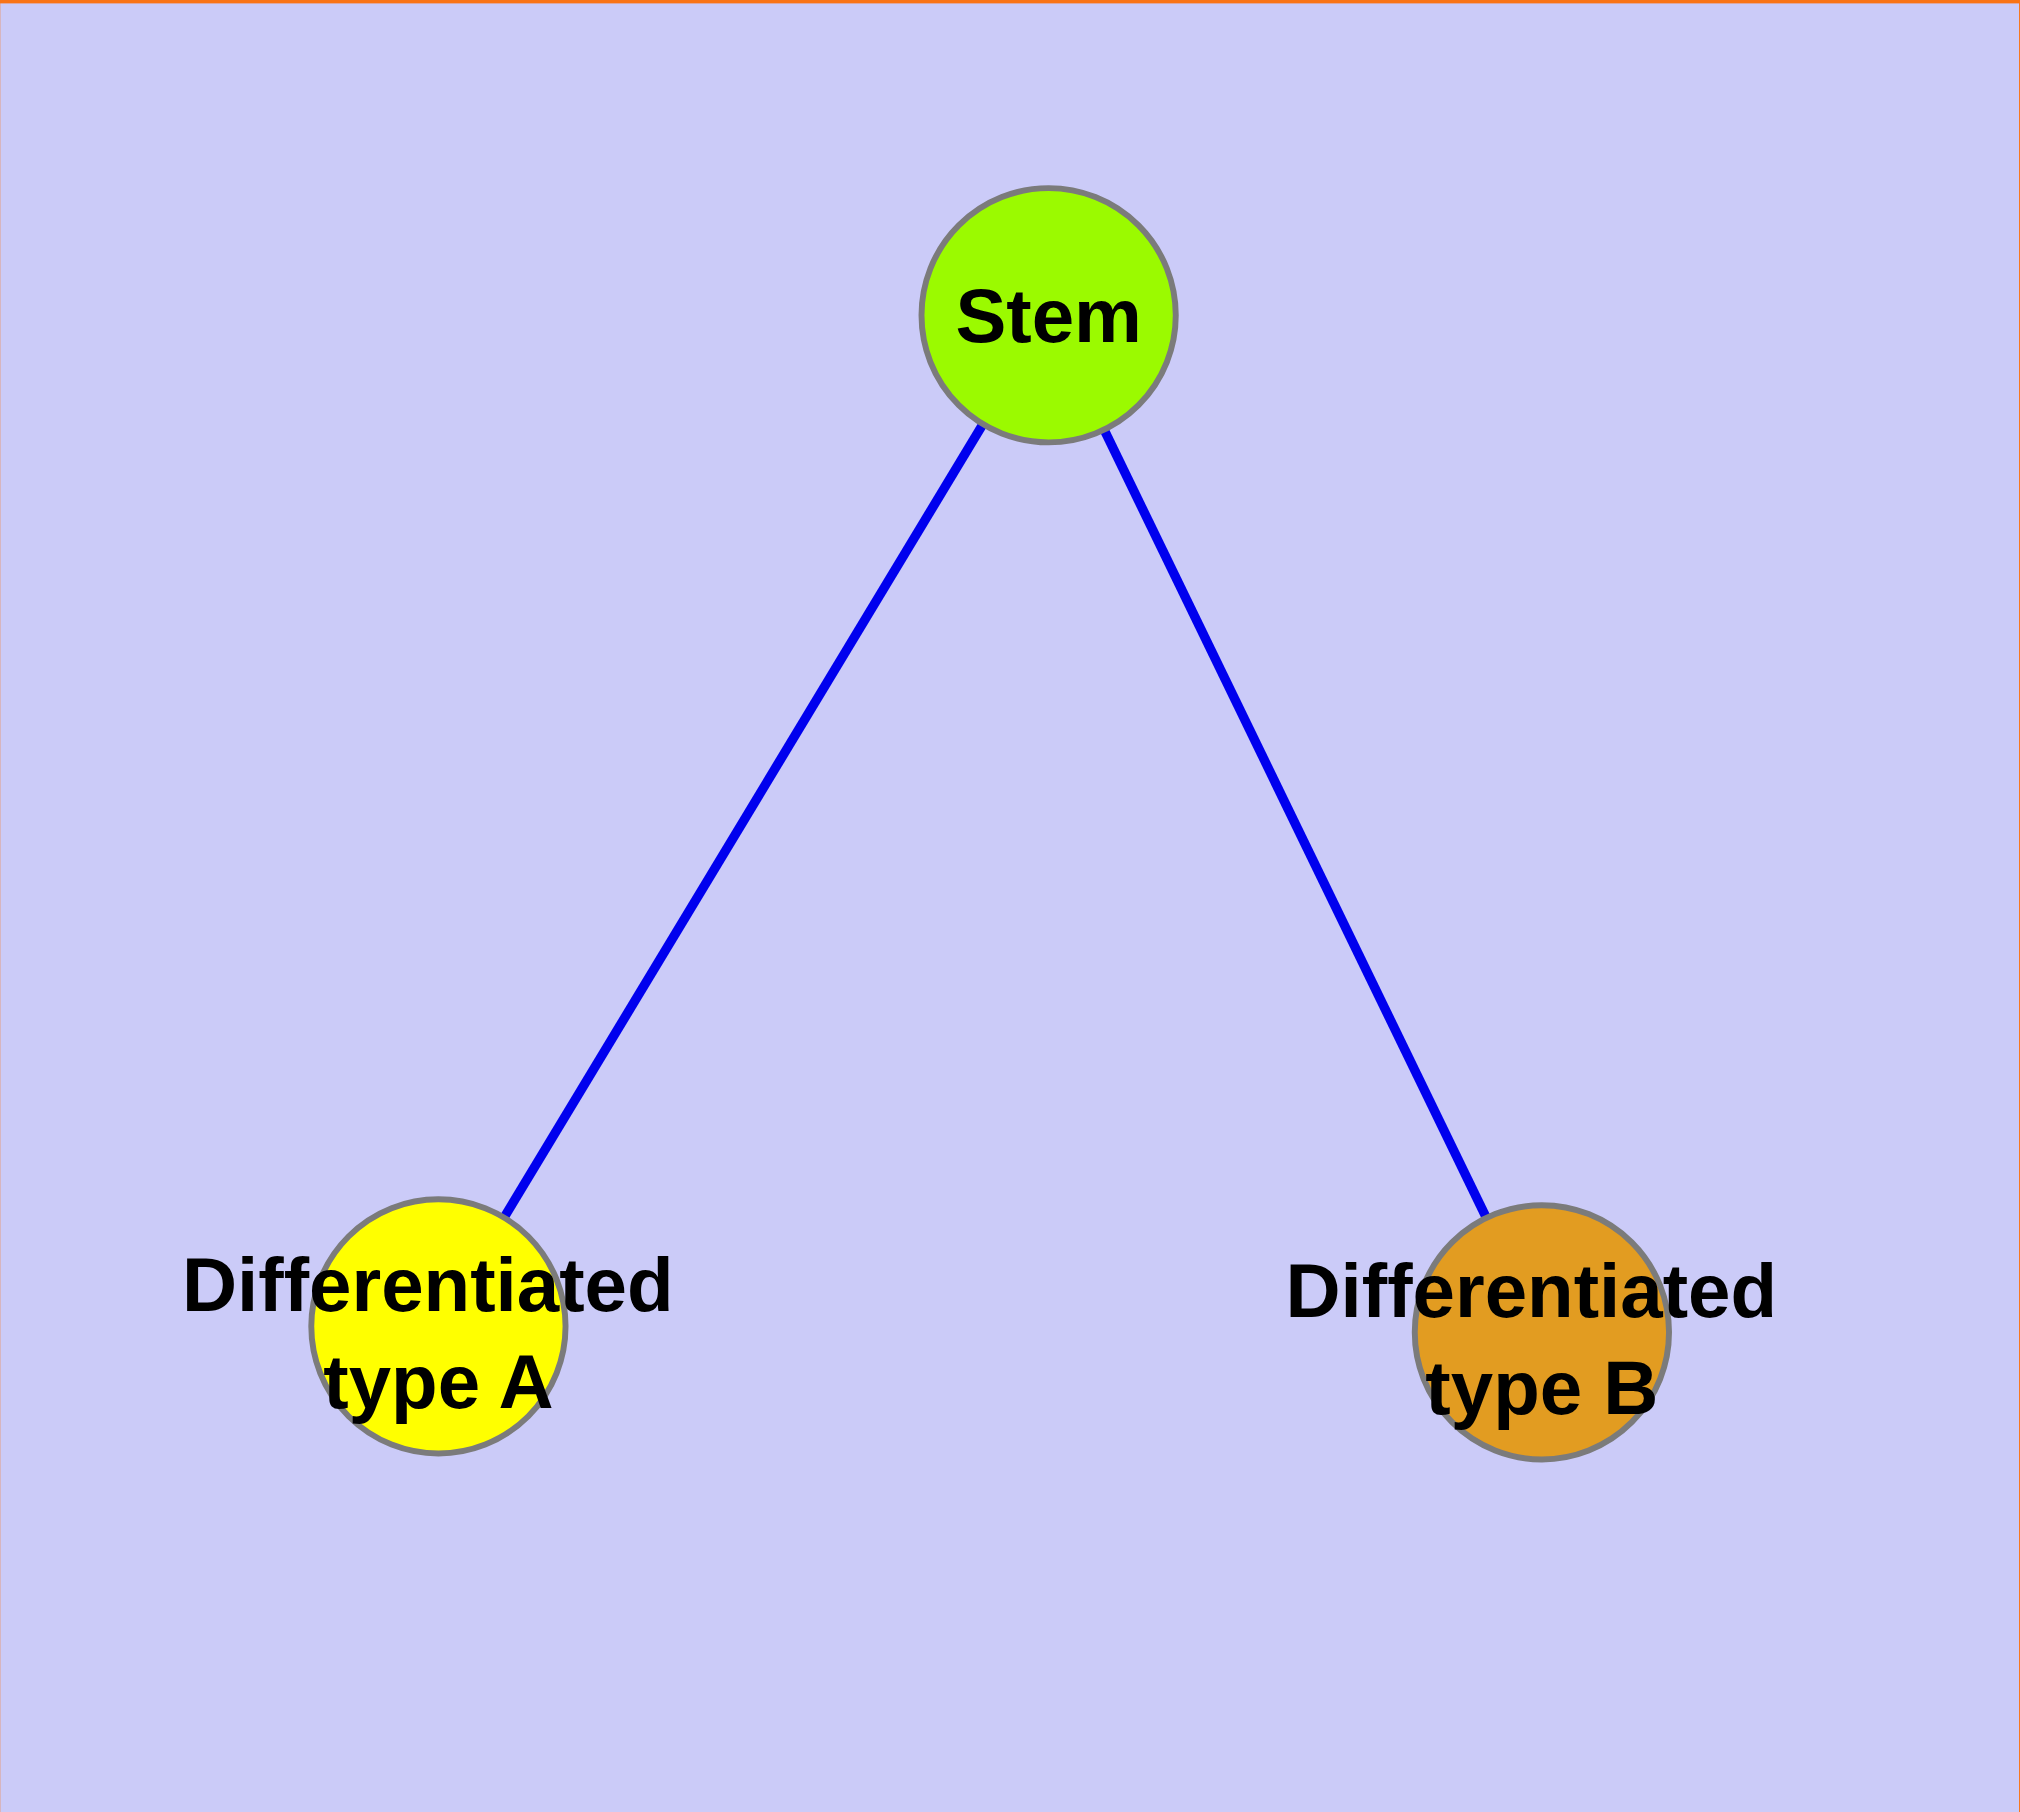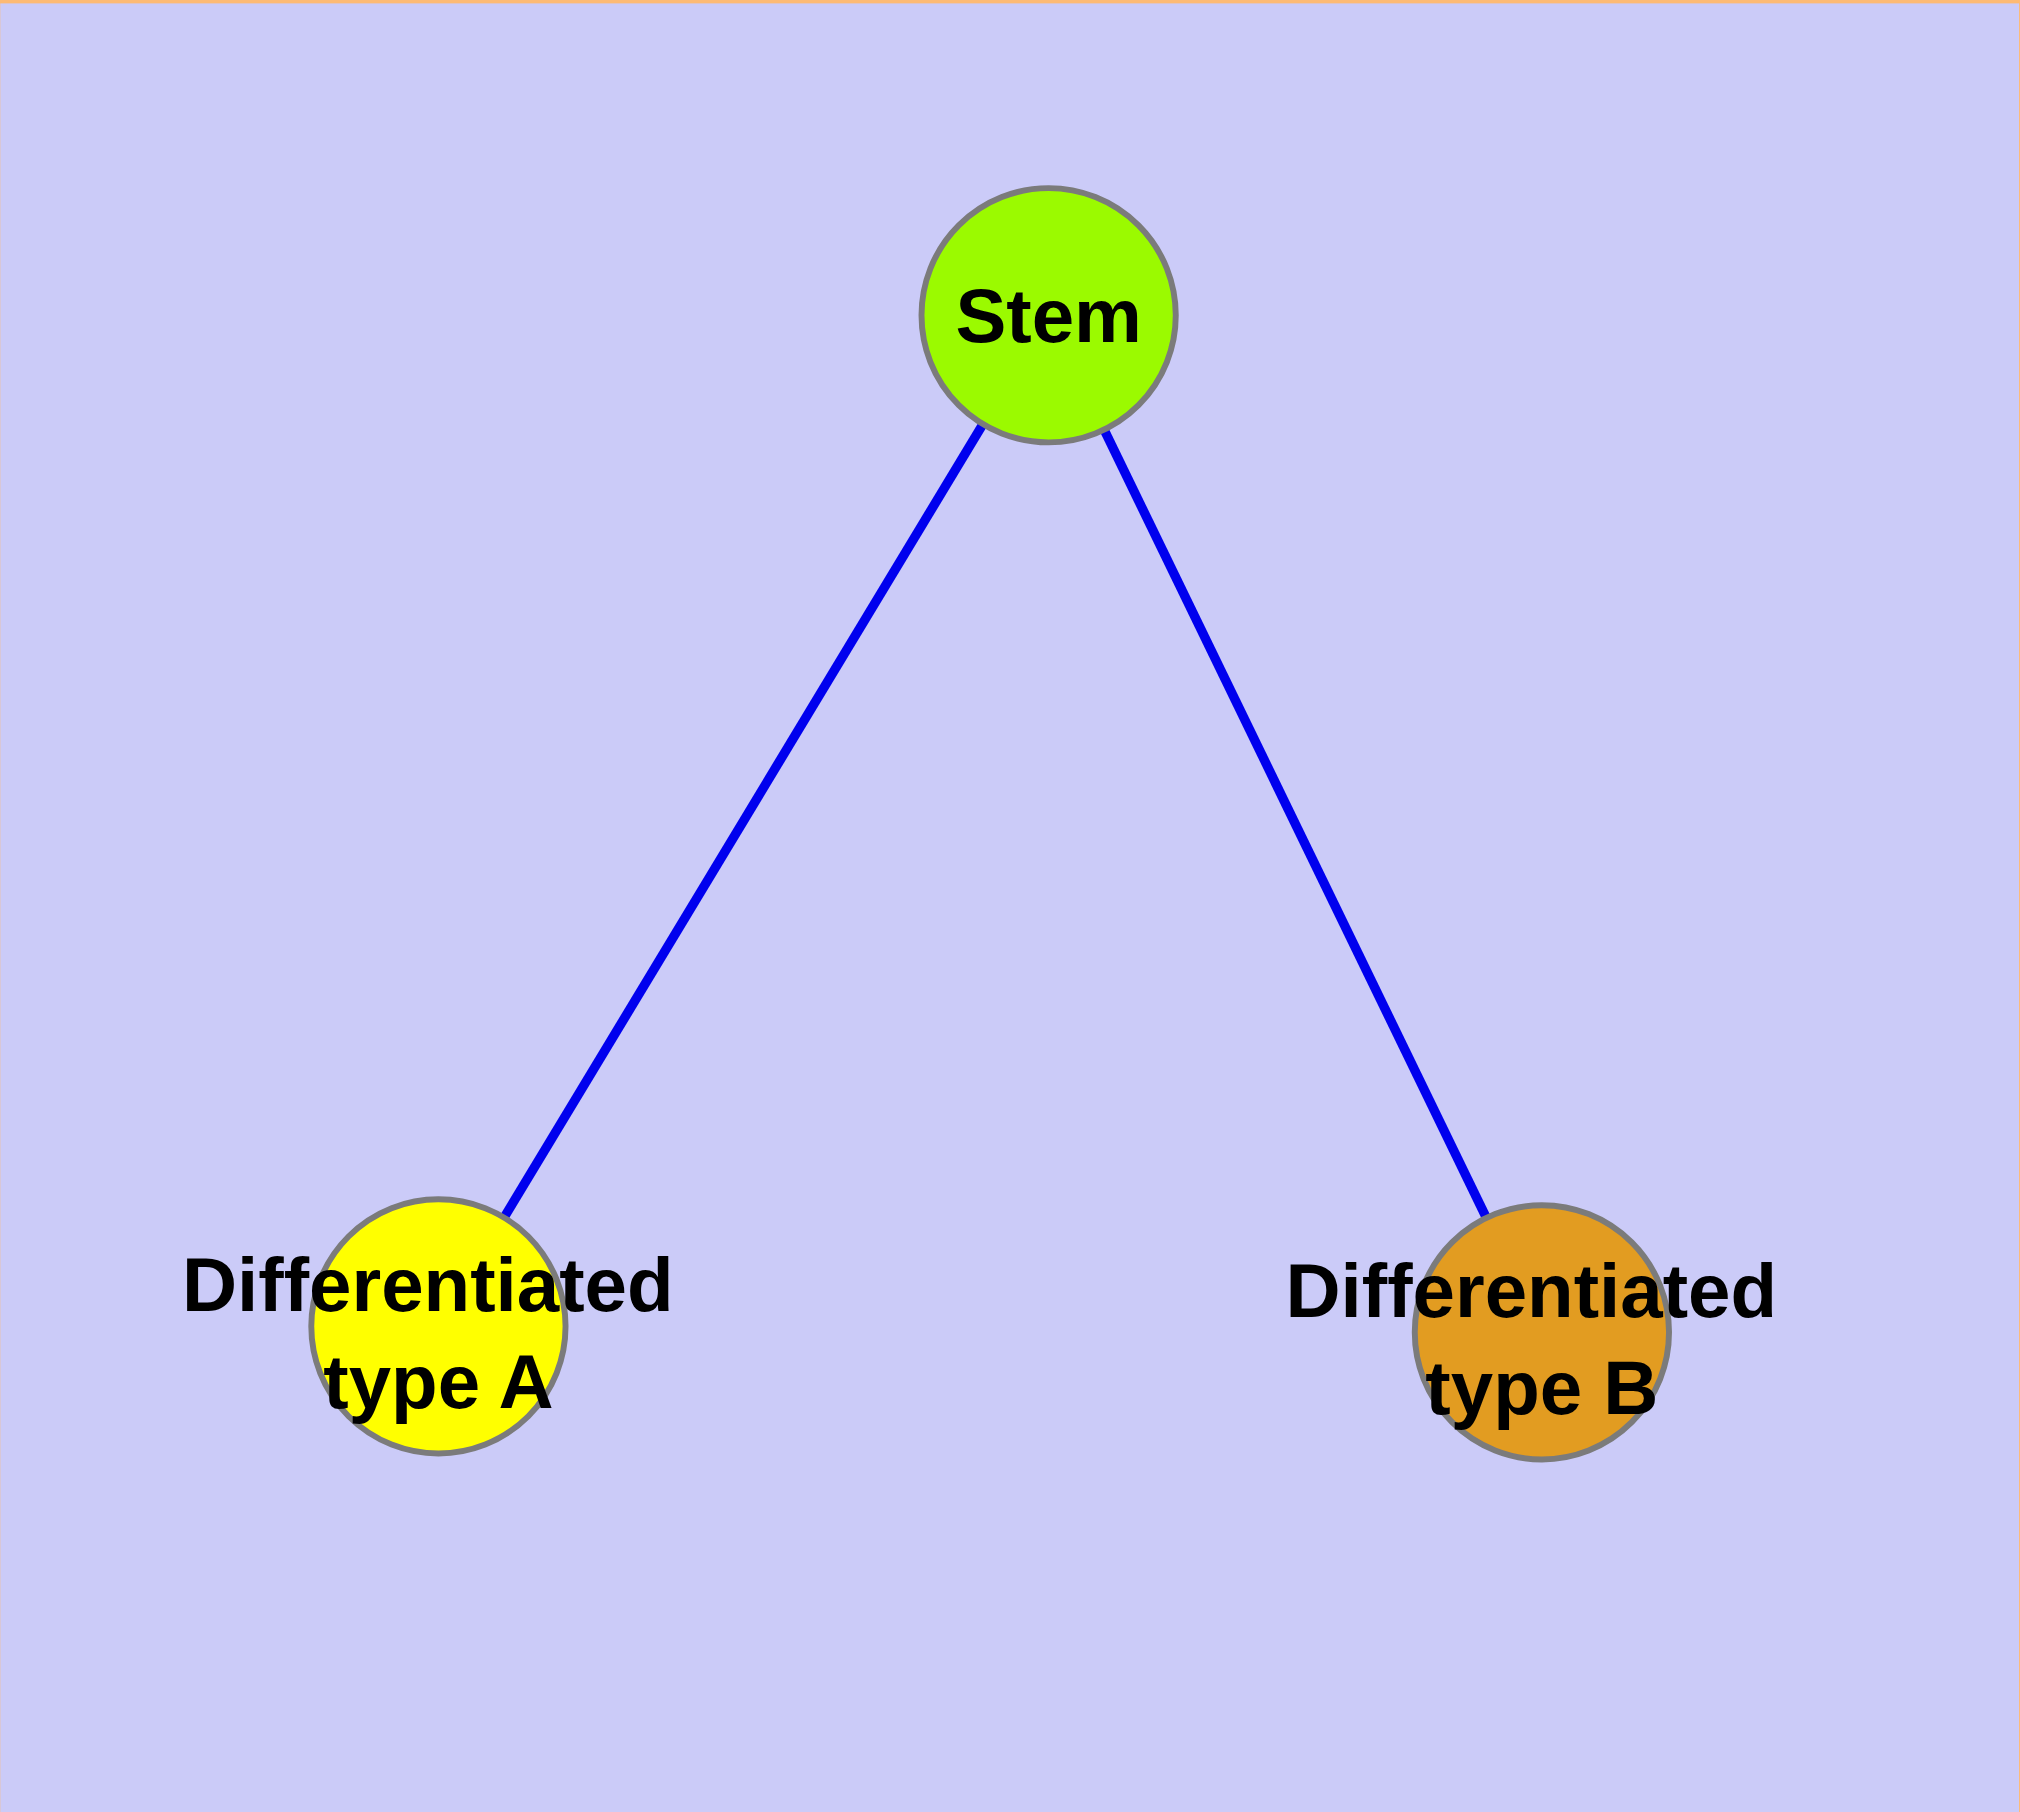--- a/index.html
+++ b/index.html
@@ -4,21 +4,21 @@
 <style>
   html, body {
     margin: 0;
     padding: 0;
     background: #ffffff;
   }
   .stage {
     position: relative;
     width: 2021px;
     height: 1812px;
-    background: #fdba74;
+    background: #f97316;
     overflow: hidden;
   }
   svg.graph {
     display: block;
     width: 2021px;
     height: 1812px;
   }
   .edge {
     fill: none;
     stroke-width: 11;

